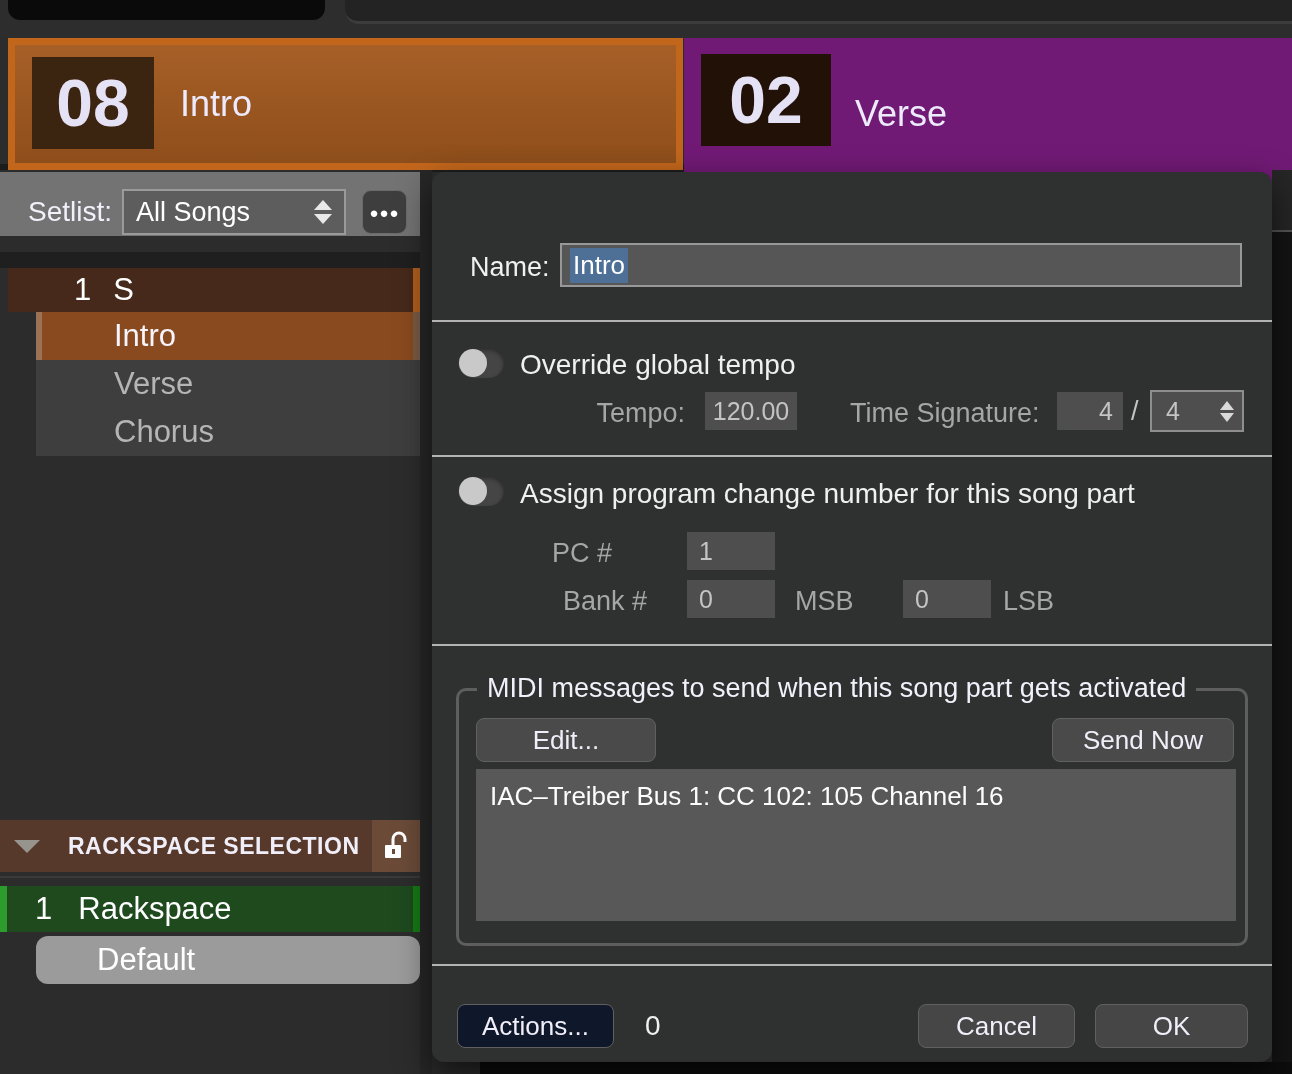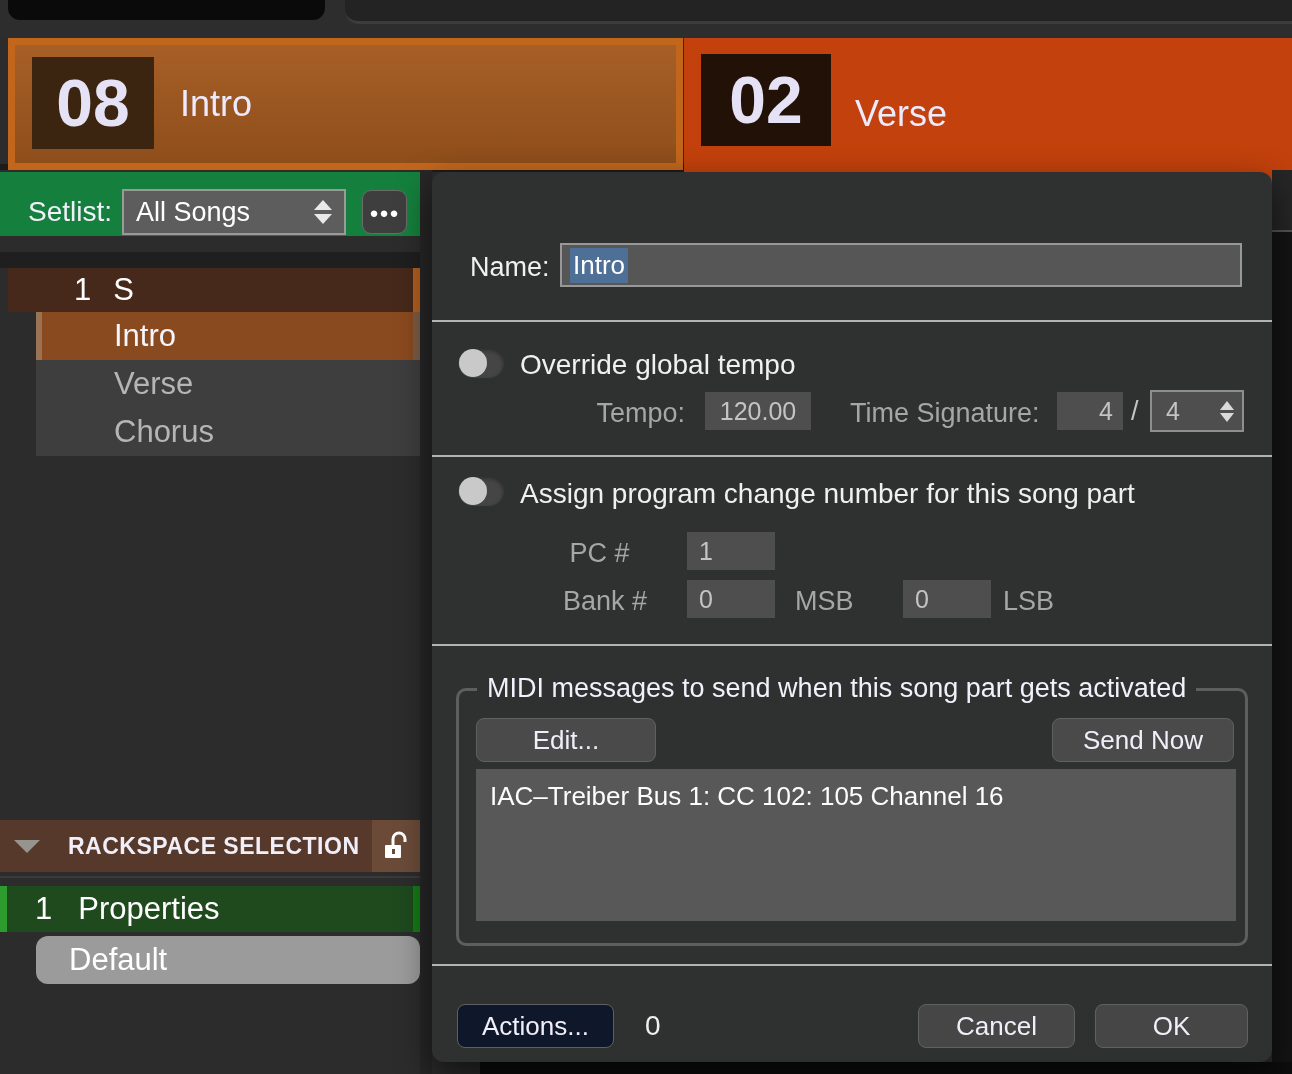--- a/index.html
+++ b/index.html
@@ -7,33 +7,33 @@
   #screen{position:relative;width:1292px;height:1074px;overflow:hidden;background:#2c2c2c;}
 
   
   .topstrip{position:absolute;left:0;top:0;width:1292px;height:38px;background:#2d2d2d;}
   .top-panel-left{position:absolute;left:8px;top:-16px;width:317px;height:36px;background:#0a0a0a;border-radius:12px;}
   .top-panel-right{position:absolute;left:345px;top:-16px;width:947px;height:40px;background:#232323;border-radius:0 0 0 14px;border-bottom:3px solid #3c3c3c;}
 
   
   .part{position:absolute;top:38px;}
   .part.sel{left:8px;width:675px;height:132px;border:7px solid #c2661c;background:linear-gradient(180deg,#a75f27,#8e4e1b);}
-  .part.unsel{left:684px;width:608px;height:151px;background:#c2410c;}
+  .part.unsel{left:684px;width:608px;height:151px;background:#701a75;}
   .part .numbox{position:absolute;display:flex;align-items:center;justify-content:center;color:#e6e2f6;font-size:66px;font-weight:700;}
   .part.sel .numbox{left:17px;top:12px;width:122px;height:92px;background:#3b2410;}
   .part.unsel .numbox{left:17px;top:16px;width:130px;height:92px;background:#221106;}
   .part .plabel{position:absolute;top:0;height:100%;display:flex;align-items:center;font-size:36px;color:#eceafc;}
   .part.sel .plabel{left:165px;}
   .part.unsel .plabel{left:171px;}
   .under-parts{position:absolute;left:0;top:164px;width:1292px;height:8px;background:#1c1c1c;}
 
   
   .sidebar{position:absolute;left:0;top:170px;width:420px;height:904px;background:#2c2c2c;}
   .side-gap{position:absolute;left:420px;top:170px;width:12px;height:904px;background:#272727;}
-  .setlist-bar{position:absolute;left:0;top:2px;width:420px;height:64px;background:#15803d;}
+  .setlist-bar{position:absolute;left:0;top:2px;width:420px;height:64px;background:#737373;}
   .setlist-label{position:absolute;left:28px;top:0;height:80px;display:flex;align-items:center;font-size:28px;color:#f2f0fa;}
   .setlist-dd{position:absolute;left:122px;top:17px;width:224px;height:46px;background:#5d5d5d;border:2px solid #9a9a9a;display:flex;align-items:center;}
   .setlist-dd .ddtext{padding-left:12px;font-size:27px;color:#fff;flex:1;}
   .ud-arrows{display:flex;flex-direction:column;gap:4px;margin-right:12px;}
   .tri-up{width:0;height:0;border-left:9px solid transparent;border-right:9px solid transparent;border-bottom:10px solid #e9e9e9;}
   .tri-dn{width:0;height:0;border-left:9px solid transparent;border-right:9px solid transparent;border-top:10px solid #e9e9e9;}
   .more-btn{position:absolute;left:362px;top:18px;width:45px;height:44px;background:#3e3e3e;border:1px solid #6b6b6b;border-radius:9px;display:flex;align-items:center;justify-content:center;color:#fff;font-size:15px;letter-spacing:1px;}
   .dark-strip{position:absolute;left:0;top:82px;width:420px;height:16px;background:#1f1f1f;}
 
   .song-row{position:absolute;left:8px;top:98px;width:405px;height:44px;background:#46291a;color:#fff;font-size:31px;display:flex;align-items:center;}
@@ -50,21 +50,21 @@
   .rs-header{position:absolute;left:0;top:650px;width:420px;height:52px;background:#56392a;}
   .disc-tri{position:absolute;left:14px;top:20px;width:0;height:0;border-left:13px solid transparent;border-right:13px solid transparent;border-top:13px solid #97948e;}
   .rs-title{position:absolute;left:68px;top:0;height:52px;display:flex;align-items:center;font-size:23px;font-weight:600;letter-spacing:.5px;color:#f0eef8;}
   .lock-btn{position:absolute;left:372px;top:0;width:48px;height:52px;background:#6b4b38;display:flex;align-items:center;justify-content:center;}
   .rs-sep{position:absolute;left:0;top:706px;width:420px;height:2px;background:#3a3a3a;}
 
   .rack-row{position:absolute;left:0;top:716px;width:420px;height:46px;background:#1e4a1e;border-left:7px solid #2d9b2d;border-right:7px solid #157a15;display:flex;align-items:center;color:#fff;font-size:31px;}
   .rack-row .num{margin-left:28px;}
   .rack-row .rtitle{margin-left:26px;}
   .variation{position:absolute;left:36px;top:766px;width:384px;height:48px;background:#9b9b9b;border-radius:12px;display:flex;align-items:center;color:#fff;font-size:31px;}
-  .variation .vlabel{padding-left:33px;}
+  .variation .vlabel{padding-left:33px;margin-left:28px;}
 
   
   .right-top{position:absolute;left:1272px;top:170px;width:20px;height:62px;background:#262626;}
   .right-line{position:absolute;left:1272px;top:230px;width:20px;height:2px;background:#555;}
   .right-bottom{position:absolute;left:1272px;top:232px;width:20px;height:842px;background:#141414;}
   .bottom-black{position:absolute;left:480px;top:1062px;width:812px;height:12px;background:#0d0d0d;}
 
   
   .dlg{position:absolute;left:432px;top:172px;width:840px;height:890px;background:#2f3030;border-radius:12px;box-shadow:0 14px 34px rgba(0,0,0,.6);}
   .titlebar{position:absolute;left:0;top:0;width:840px;height:54px;background:#ececec;border-radius:12px 12px 0 0;}
@@ -156,21 +156,21 @@
           <path d="M11 16 v-7 a6 6 0 0 1 12 0 v3" stroke="#ffffff" stroke-width="3" fill="none"></path>
           <rect x="3" y="15" width="16" height="13" rx="1" fill="#ffffff"></rect>
           <rect x="10" y="19" width="3" height="5" fill="#6b4b38"></rect>
         </svg>
       </div>
     </div>
     <div class="rs-sep"></div>
 
     <div class="rack-row">
       <span class="num">1</span>
-      <span class="rtitle">Properties</span>
+      <span class="rtitle">Rackspace</span>
     </div>
     <div class="variation">
       <span class="vlabel">Default</span>
     </div>
   </div>
   <div class="side-gap"></div>
 
   <div class="right-top"></div>
   <div class="right-line"></div>
   <div class="right-bottom"></div>
@@ -184,40 +184,40 @@
     </div>
 
     <div class="sep" style="top:148px;"></div>
 
     <div class="toggle" style="left:26px;top:176px;">
       <div class="knob"></div>
     </div>
     <div class="dlbl" style="left:88px;top:177px;font-size:28px;">Override global tempo</div>
 
     <div class="glbl" style="left:120px;top:226px;width:133px;text-align:right;">Tempo:</div>
-    <div class="numbox-f" style="left:273px;top:220px;width:106px;height:38px;justify-content:center;">120.00</div>
+    <div class="numbox-f" style="left:273px;top:220px;width:92px;height:38px;justify-content:center;">120.00</div>
     <div class="glbl" style="left:418px;top:226px;">Time Signature:</div>
     <div class="numbox-f" style="left:625px;top:220px;width:66px;height:38px;justify-content:flex-end;padding-right:10px;">4</div>
     <div class="glbl" style="left:699px;top:224px;color:#c4c4c4;">/</div>
     <div class="stepbox">
       <span class="sv">4</span>
       <span class="step-arrows">
         <span class="s-up"></span>
         <span class="s-dn"></span>
       </span>
     </div>
 
     <div class="sep" style="top:283px;"></div>
 
     <div class="toggle" style="left:26px;top:304px;">
       <div class="knob"></div>
     </div>
     <div class="dlbl" style="left:88px;top:306px;font-size:28px;">Assign program change number for this song part</div>
 
-    <div class="glbl" style="left:120px;top:366px;width:95px;text-align:center;">PC #</div>
+    <div class="glbl" style="left:120px;top:366px;width:95px;text-align:left;">PC #</div>
     <div class="numbox-f" style="left:255px;top:360px;width:88px;height:38px;padding-left:12px;">1</div>
 
     <div class="glbl" style="left:108px;top:414px;width:107px;text-align:right;">Bank #</div>
     <div class="numbox-f" style="left:255px;top:408px;width:88px;height:38px;padding-left:12px;">0</div>
     <div class="glbl" style="left:363px;top:414px;">MSB</div>
     <div class="numbox-f" style="left:471px;top:408px;width:88px;height:38px;padding-left:12px;">0</div>
     <div class="glbl" style="left:571px;top:414px;">LSB</div>
 
     <div class="sep" style="top:472px;"></div>
 

